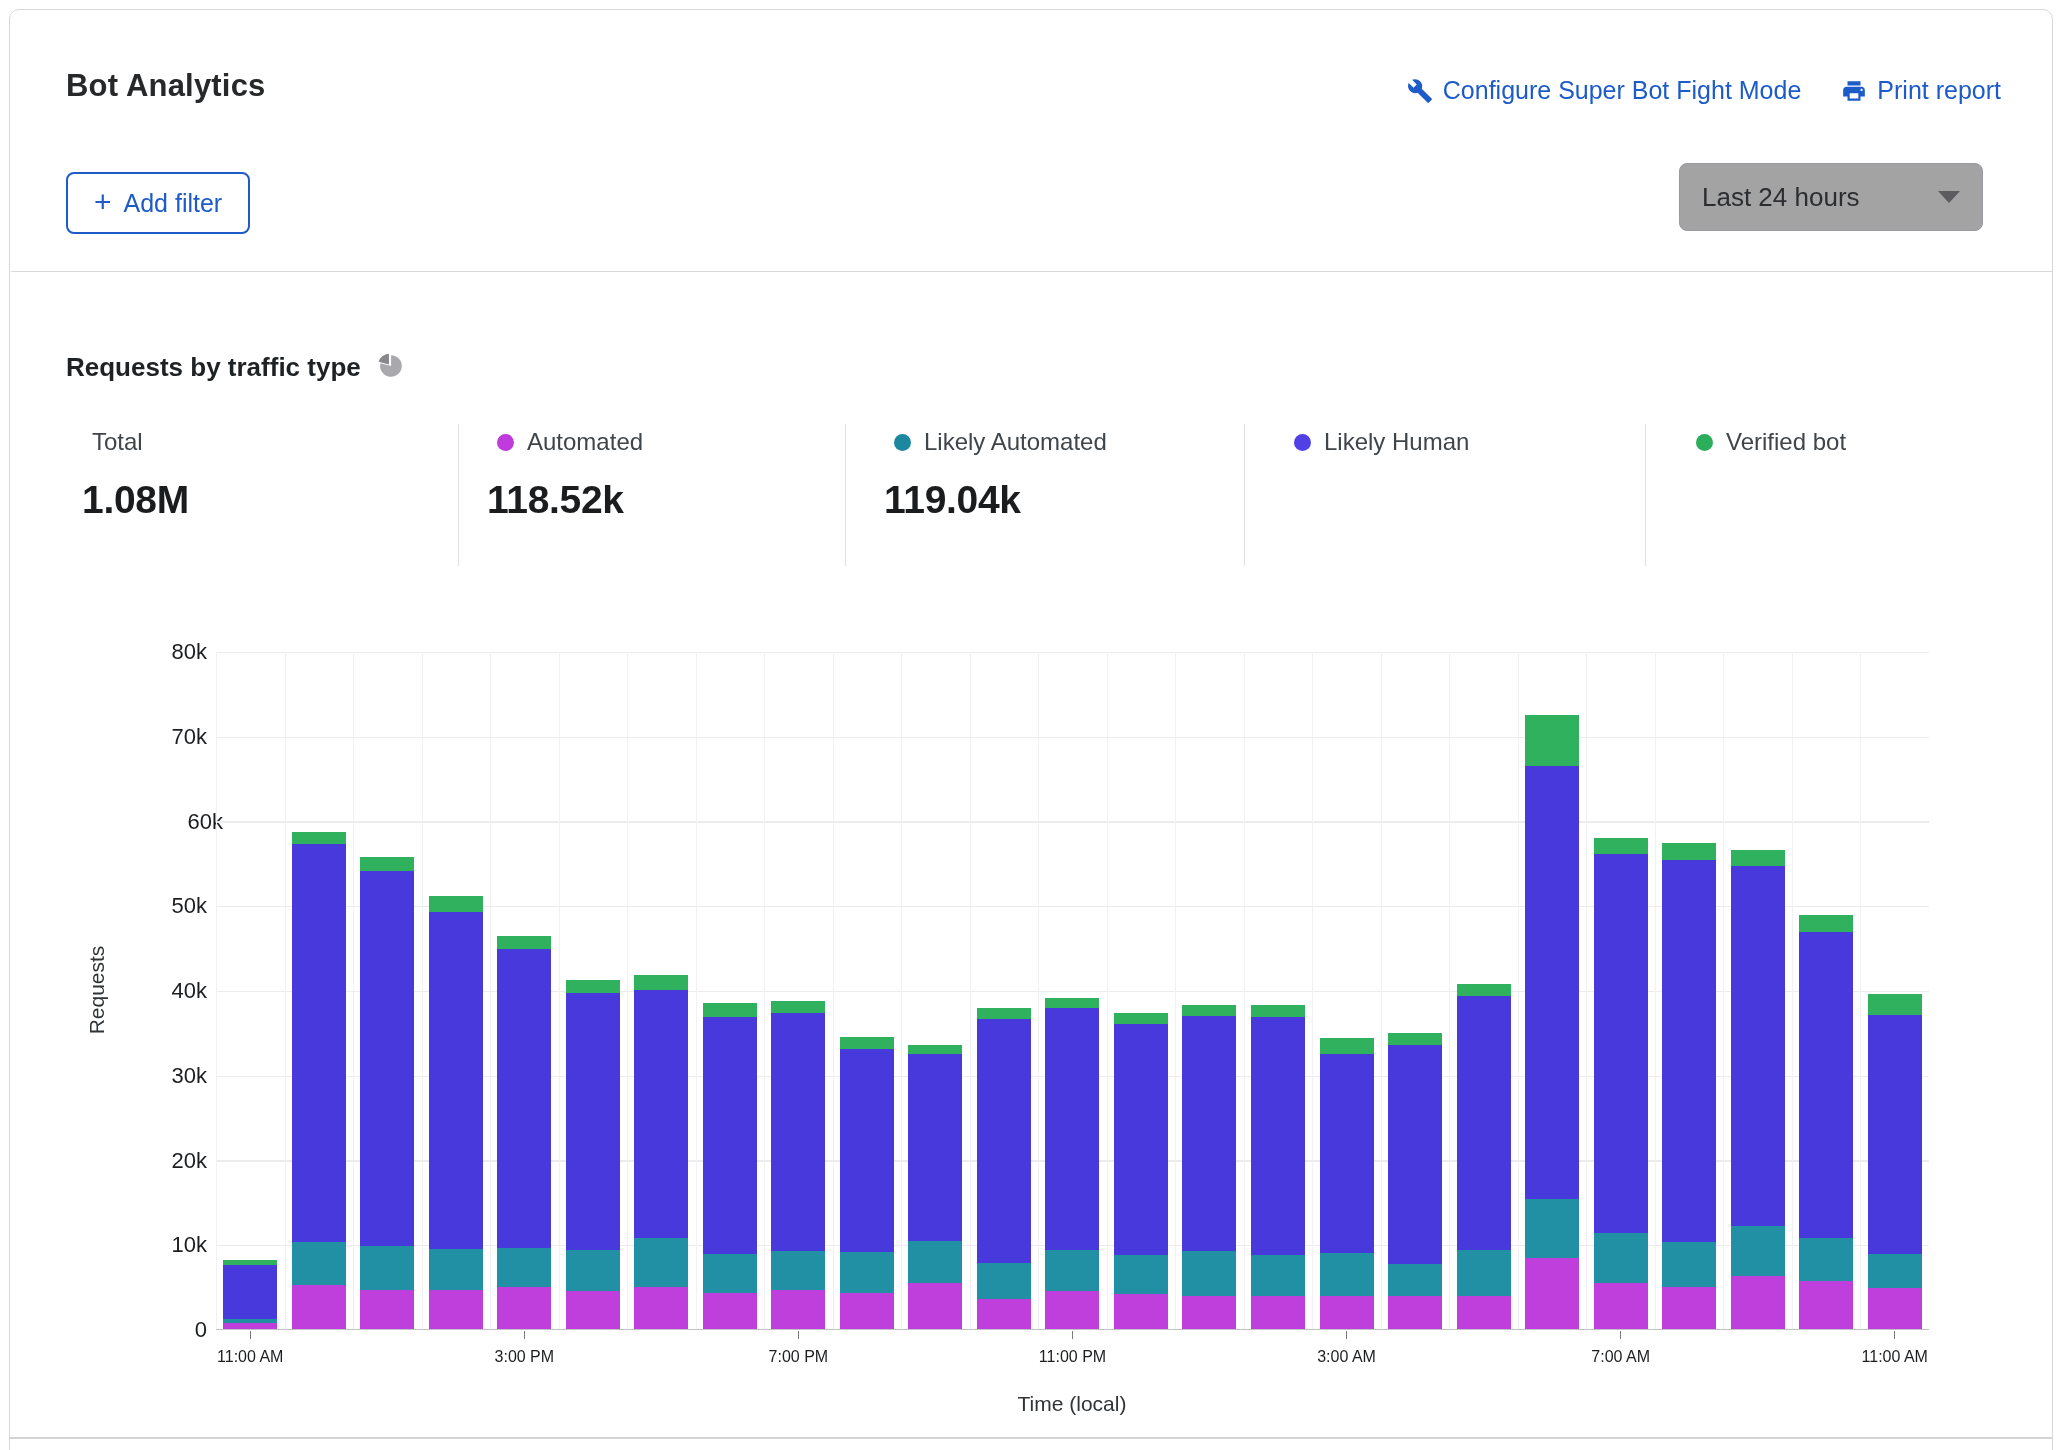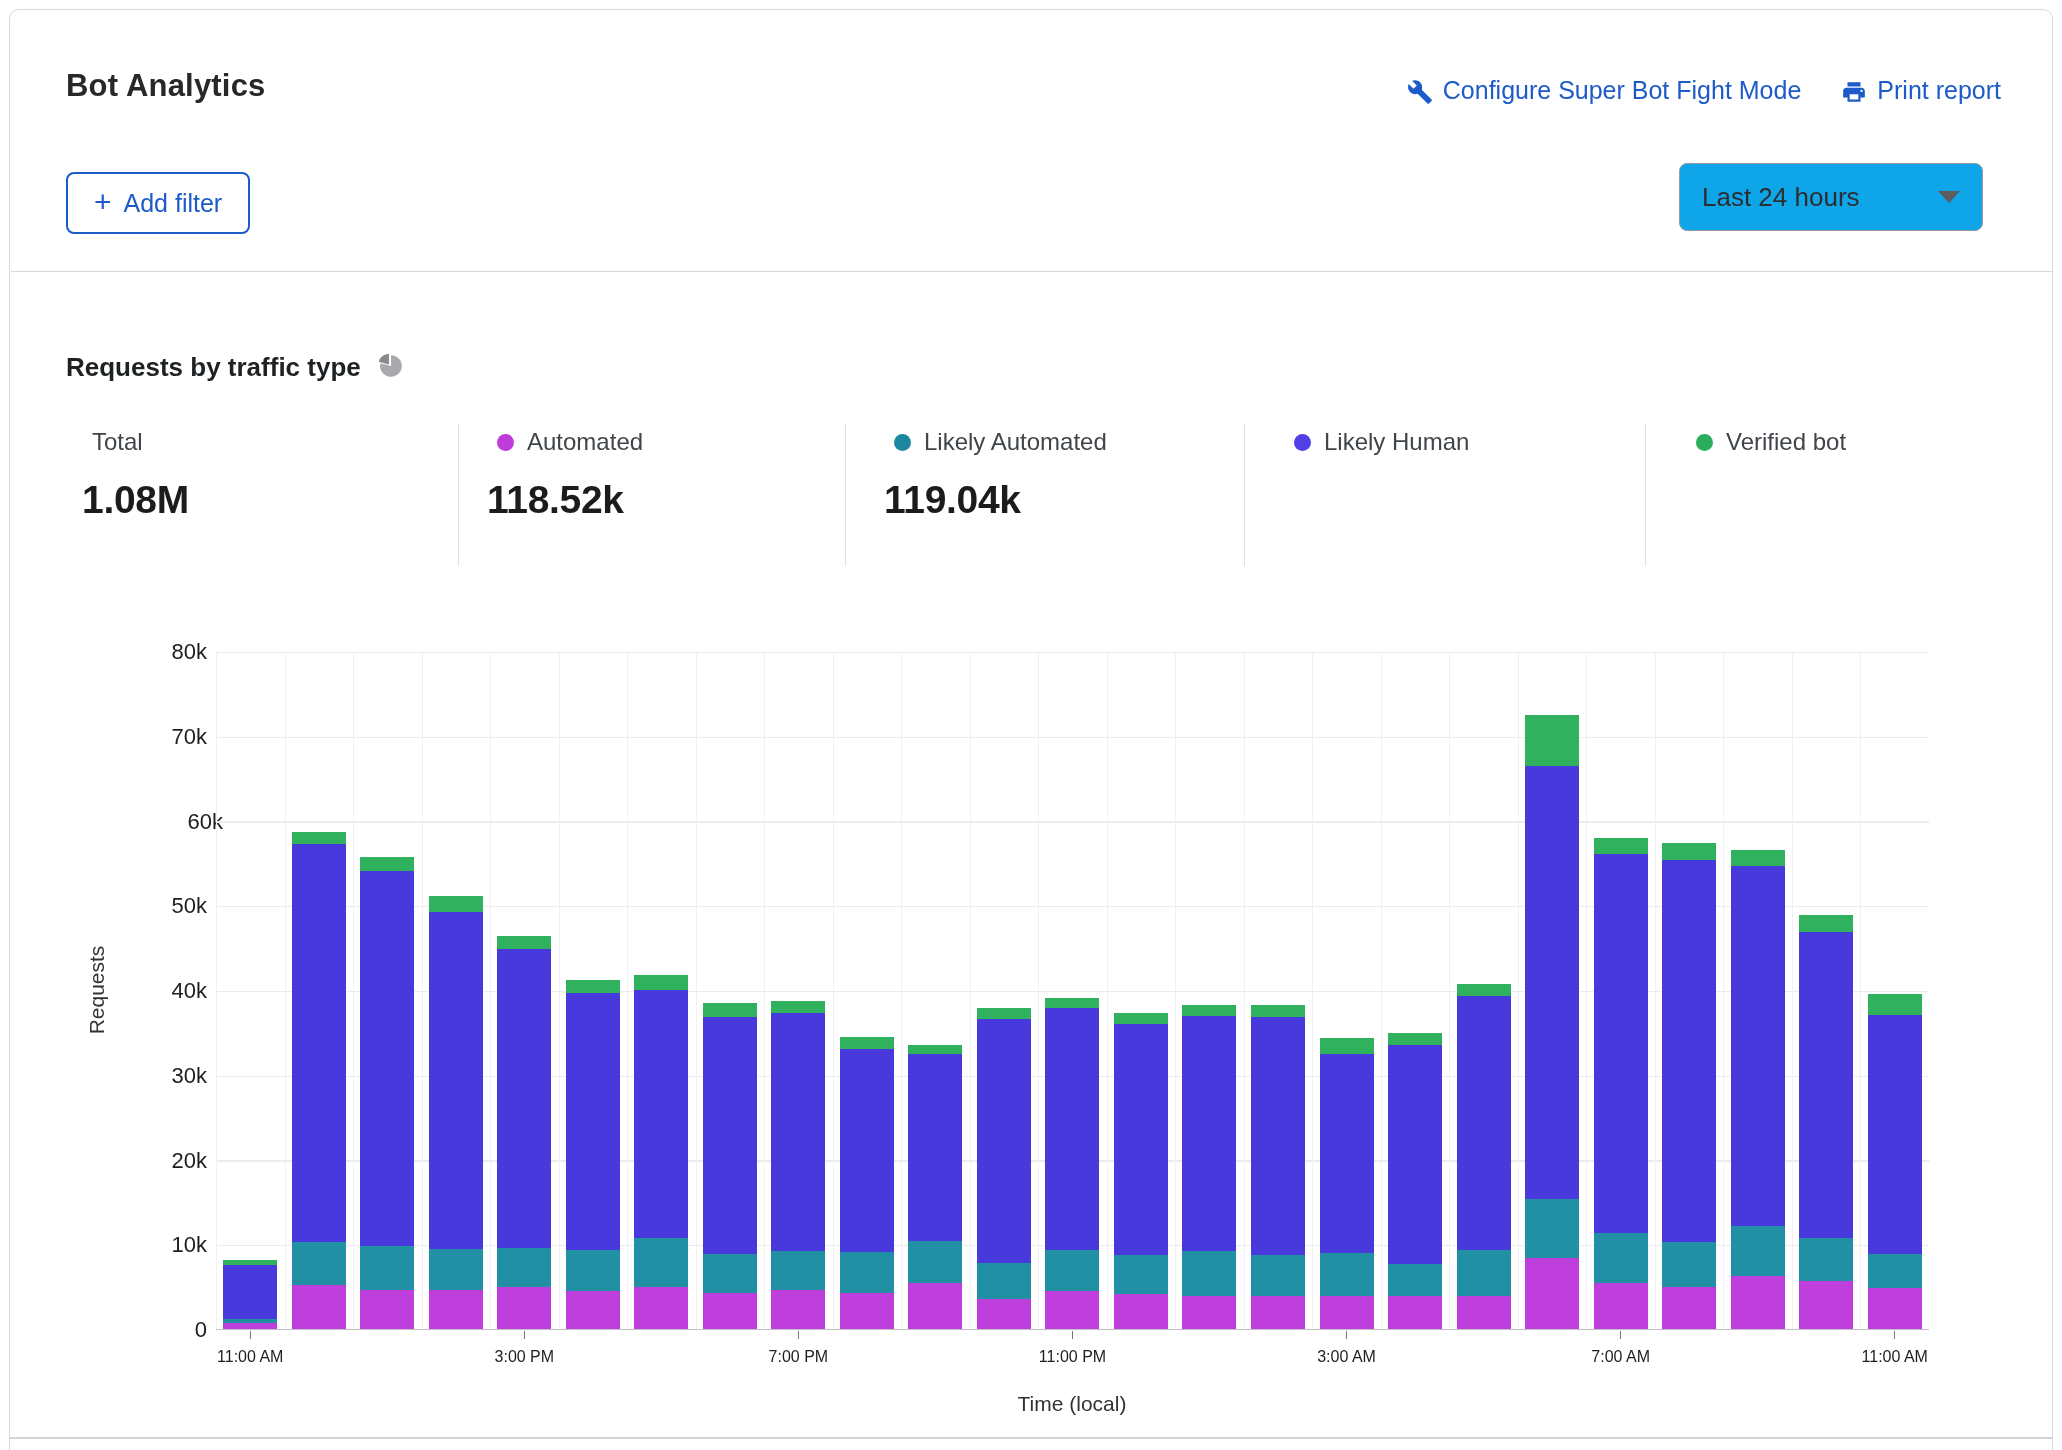--- a/index.html
+++ b/index.html
@@ -6,29 +6,29 @@
   html,body { background:#fff; }
   body { width:2062px; height:1450px; position:relative; overflow:hidden;
          font-family:"Liberation Sans", sans-serif; color:#1e2022; }
   .card { position:absolute; left:9px; top:9px; width:2044px; height:1500px;
           border:1.5px solid #d8d8d8; border-radius:10px; background:#fff; }
   .abs { position:absolute; }
 
   
   .page-title { left:66px; top:68px; font-size:31px; font-weight:700; color:#26282a; letter-spacing:.2px; }
   .header-links { top:76px; right:61px; display:flex; gap:40px; align-items:center; }
-  .hlink { display:flex; align-items:flex-end; gap:10px; color:#1d5bc9; font-size:25px; cursor:pointer; }
+  .hlink { display:flex; align-items:center; gap:10px; color:#1d5bc9; font-size:25px; cursor:pointer; }
   .hlink svg { display:block; }
 
   .add-filter { left:66px; top:172px; height:62px; padding:0 26px; display:flex; align-items:center; gap:12px;
                 border:2px solid #1d5bc9; border-radius:8px; color:#1d5bc9; font-size:25px; background:#fff; cursor:pointer; }
   .add-filter .plus { font-size:30px; font-weight:400; line-height:1; margin-top:-2px; }
 
   .time-select { left:1679px; top:163px; width:304px; height:68px; border:1.5px solid #9a9aa0; border-radius:8px;
-                 background:#0ea5e9; display:flex; align-items:center; padding:8px 22px; font-size:26px; color:#2b2d30; cursor:pointer; }
+                 background:#a3a3a3; display:flex; align-items:center; padding:8px 22px; font-size:26px; color:#2b2d30; cursor:pointer; }
   .caret { margin-left:auto; width:0; height:0; border-left:11px solid transparent; border-right:11px solid transparent;
            border-top:12px solid #5b5b60; }
 
   .divider-h { left:10.5px; top:271px; width:2041px; border-top:1.5px solid #d8d8d8; }
 
   
   .section-title-row { left:66px; top:352px; display:flex; align-items:center; gap:16px; }
   .section-title { font-size:26px; font-weight:700; color:#1f2224; }
 
   

